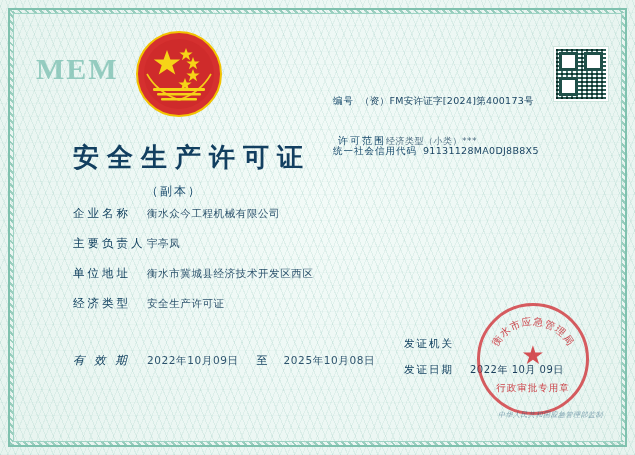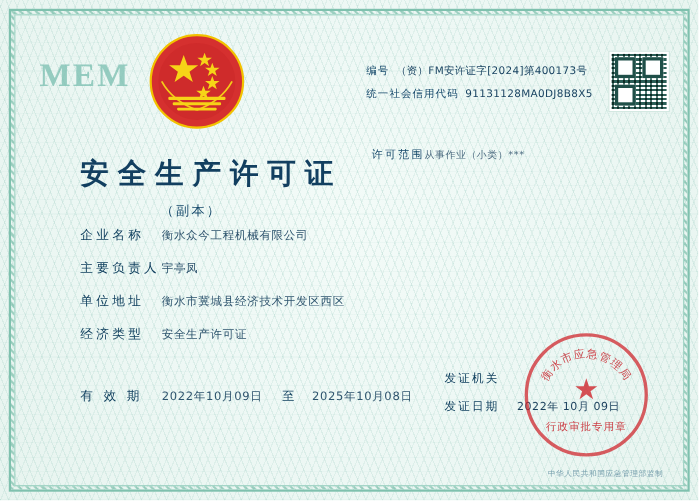--- a/index.html
+++ b/index.html
@@ -109,20 +109,21 @@
     width: 268px;
     color: #1d4a6e;
     font-size: 9.5px;
     line-height: 1.5;
   }
   .head-row {
     display: flex;
     align-items: center;
     margin-bottom: 7px;
     white-space: nowrap;
+    margin-top: 36px;
   }
   .head-label {
     color: #16496b;
     font-size: 9.5px;
     letter-spacing: 1px;
     margin-right: 6px;
   }
   .head-value {
     color: #143f5e;
     font-size: 9.5px;
@@ -200,21 +201,21 @@
 
   
   .validity-row {
     position: absolute;
     left: 73px;
     top: 353px;
     display: flex;
     align-items: baseline;
     white-space: nowrap;
   }
-  .validity-row .field-label { width: 74px; flex: 0 0 74px; }
+  .validity-row .field-label { width: 74px; flex: 0 0 74px; font-style: italic; }
   .validity-to {
     margin: 0 16px 0 18px;
     color: #11405f;
     font-size: 11px;
   }
 
   
   .issuer {
     position: absolute;
     left: 404px;
@@ -315,25 +316,26 @@
     background: #fff;
   }
   .qr-c1 { left: 5px;  top: 5px; }
   .qr-c2 { right: 5px; top: 5px; }
   .qr-c3 { left: 5px;  bottom: 5px; }
 
   
   .footer {
     position: absolute;
     right: 32px;
-    bottom: 19px;
+    bottom: 35px;
     font-size: 7px;
     color: rgba(30,90,120,0.55);
     letter-spacing: .5px;
     white-space: nowrap;
+    font-style: italic;
   }
 </style>
 </head>
 <body>
 
 <div class="cert">
 
   <div class="border-outer"></div>
   <div class="border-guilloche"></div>
   <div class="border-inner"></div>
@@ -376,21 +378,21 @@
       <span class="head-value">（资）FM安许证字[2024]第400173号</span>
     </div>
     <div class="head-row">
       <span class="head-label">统一社会信用代码</span>
       <span class="head-value">91131128MA0DJ8B8X5</span>
     </div>
   </div>
 
   <div class="scope-row">
     <span class="scope-label">许可范围</span>
-    <span class="scope-value">从事作业（小类）***</span>
+    <span class="scope-value">经济类型（小类）***</span>
   </div>
 
   <div class="title">安全生产许可证</div>
   <div class="subtitle">（副本）</div>
 
   <div class="fields">
     <div class="field-row">
       <span class="field-label">企业名称</span>
       <span class="field-value">衡水众今工程机械有限公司</span>
     </div>

